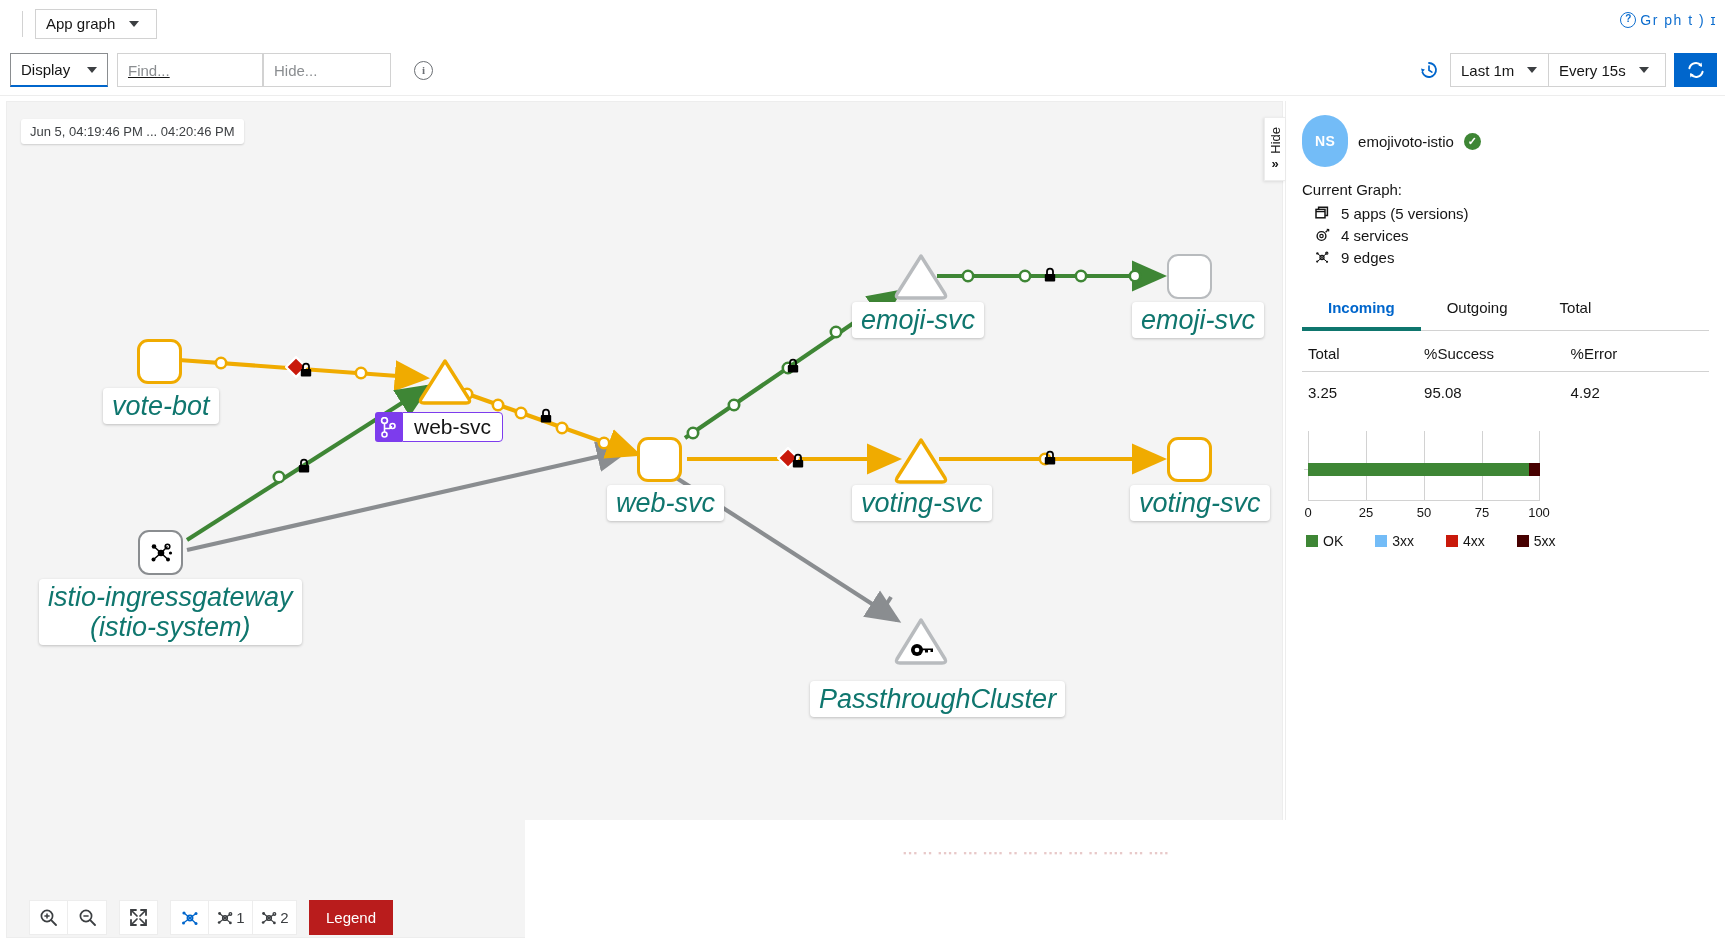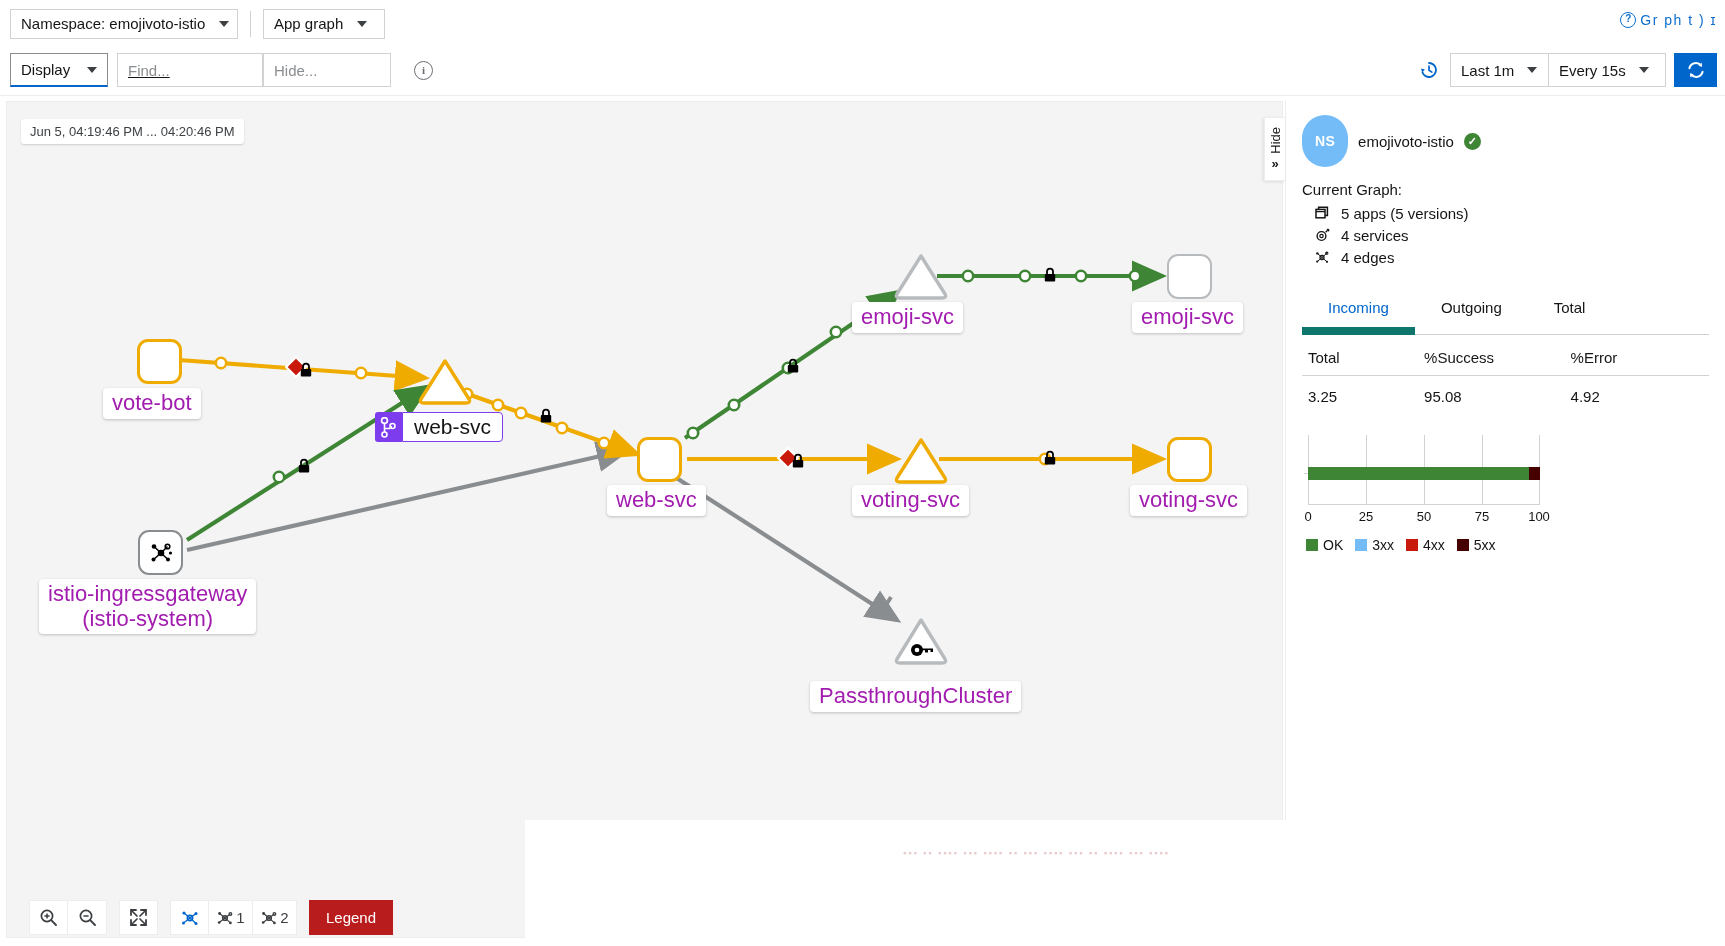--- a/index.html
+++ b/index.html
@@ -88,22 +88,22 @@
     position:absolute;left:6px;top:101px;width:1277px;height:837px;
     background:#f4f4f4;border:1px solid #ededed;box-sizing:border-box;overflow:hidden;
   }
   .time-chip{
     position:absolute;left:14px;top:17px;background:#fff;border-radius:3px;
     padding:5px 9px;font-size:13px;color:#3c3f42;
     box-shadow:0 1px 2px rgba(0,0,0,.16);z-index:40;
   }
   .node-label{
     position:absolute;background:#fff;border-radius:4px;padding:3px 9px;
-    font-size:22px;color:#a21caf;white-space:nowrap;
-    box-shadow:0 1px 3px rgba(0,0,0,.22);z-index:30;text-align:center;line-height:1.12;
+    font-size:27px;color:#0f766e;white-space:nowrap;
+    box-shadow:0 1px 3px rgba(0,0,0,.22);z-index:30;text-align:center;line-height:1.12;font-style:italic;
   }
   .app-node{
     position:absolute;width:45px;height:45px;border-radius:11px;
     background:#fff;box-sizing:border-box;z-index:20;
   }
   .svc-node{position:absolute;z-index:20;}
   .vs-badge{
     position:absolute;z-index:35;background:#7d3ced;border-radius:3px 0 0 3px;
     width:27px;height:30px;display:flex;align-items:center;justify-content:center;
   }
@@ -155,60 +155,56 @@
     font-size:11px;display:flex;align-items:center;justify-content:center;font-weight:bold;
   }
   .cg-title{font-size:15px;color:#151515;margin-bottom:7px;}
   .cg-row{display:flex;align-items:center;gap:10px;margin:5px 0 5px 12px;font-size:15px;}
   .cg-row .ci{width:17px;display:flex;justify-content:center;}
   .tabs{display:flex;border-bottom:1px solid #d2d2d2;margin-top:22px;}
   .tab{
     padding:11px 26px;font-size:15px;color:#151515;cursor:pointer;
     border-bottom:3px solid transparent;margin-bottom:-1px;
   }
-  .tab.active{color:#06c;border-bottom:8px solid #0f766e;font-weight:normal;}
+  .tab.active{color:#06c;border-bottom:4px solid #0f766e;font-weight:bold;}
   .metric-title{margin-top:18px;font-size:15px;color:#151515;}
   .mtable{width:100%;border-collapse:collapse;margin-top:10px;}
   .mtable th{
     text-align:left;font-weight:normal;font-size:15px;color:#151515;
     padding:4px 0 9px 0;border-bottom:1px solid #d2d2d2;
   }
   .mtable td{font-size:15px;color:#151515;padding:12px 0 4px 0;}
   .mtable th:nth-child(1),.mtable td:nth-child(1){width:30%;padding-left:6px;}
   .mtable th:nth-child(2),.mtable td:nth-child(2){width:36%;}
   .chart-wrap{margin-top:26px;position:relative;height:92px;}
   .chart-plot{position:absolute;left:6px;top:0;width:232px;height:70px;}
   .gridline{position:absolute;top:0;width:1px;height:70px;background:#d2d2d2;}
   .chart-bot{position:absolute;left:6px;top:69px;width:232px;height:1px;background:#d2d2d2;}
   .bar-row{position:absolute;left:0;top:32px;width:232px;height:13px;}
   .bar-seg{position:absolute;top:0;height:13px;}
   .tickmark{position:absolute;left:-4px;top:38px;width:5px;height:1px;background:#d2d2d2;}
   .xlabels{position:absolute;left:0;top:74px;width:244px;height:18px;font-size:13px;color:#151515;}
   .xlabel{position:absolute;transform:translateX(-50%);}
-  .chart-legend{display:flex;align-items:center;gap:3px;margin-top:10px;margin-left:4px;}
+  .chart-legend{display:flex;align-items:center;gap:23px;margin-top:10px;margin-left:4px;}
   .lg-item{display:flex;align-items:center;gap:5px;font-size:14px;color:#151515;margin-right:9px;}
   .lg-swatch{width:12px;height:12px;display:inline-block;}
   
   .bstrip{
     position:absolute;left:525px;top:820px;width:1200px;height:126px;
     background:#fff;z-index:70;
   }
   .bstrip-txt{
     position:absolute;left:378px;top:28px;width:780px;height:14px;
     font-size:9px;color:#e8c8c8;overflow:hidden;white-space:nowrap;letter-spacing:2px;
   }
 </style>
 </head>
 <body>
 
 <div class="topbar">
-  <div class="select-box" style="width:228px;">
-    <span>Namespace: emojivoto-istio</span>
-    <span class="caret"></span>
-  </div>
   <div class="vdiv"></div>
   <div class="select-box" style="width:122px;">
     <span>App graph</span>
     <span class="caret"></span>
   </div>
   <div class="help-link">
     <span class="qicon">?</span>
     <span class="help-frag">Gr  ph  t ) ɪ</span>
   </div>
 </div>
@@ -531,21 +527,21 @@
     <span class="ci">
       <svg width="15" height="15" viewBox="0 0 15 15">
         <circle cx="7" cy="7.5" r="2" fill="none" stroke="#151515" stroke-width="1.3"></circle>
         <circle cx="2.4" cy="3.4" r="1.2" fill="#151515"></circle>
         <circle cx="11.8" cy="3.2" r="1.1" fill="none" stroke="#151515" stroke-width="1.1"></circle>
         <circle cx="2.2" cy="11.6" r="1.1" fill="#151515"></circle>
         <circle cx="12" cy="11.8" r="1.1" fill="#151515"></circle>
         <path d="M7 7.5 L2.4 3.4 M7 7.5 L11.8 3.2 M7 7.5 L2.2 11.6 M7 7.5 L12 11.8" stroke="#151515" stroke-width="1"></path>
       </svg>
     </span>
-    <span>4 edges</span>
+    <span>9 edges</span>
   </div>
 
   <div class="tabs">
     <div class="tab active">Incoming</div>
     <div class="tab">Outgoing</div>
     <div class="tab">Total</div>
   </div>
 
 
   <table class="mtable">

